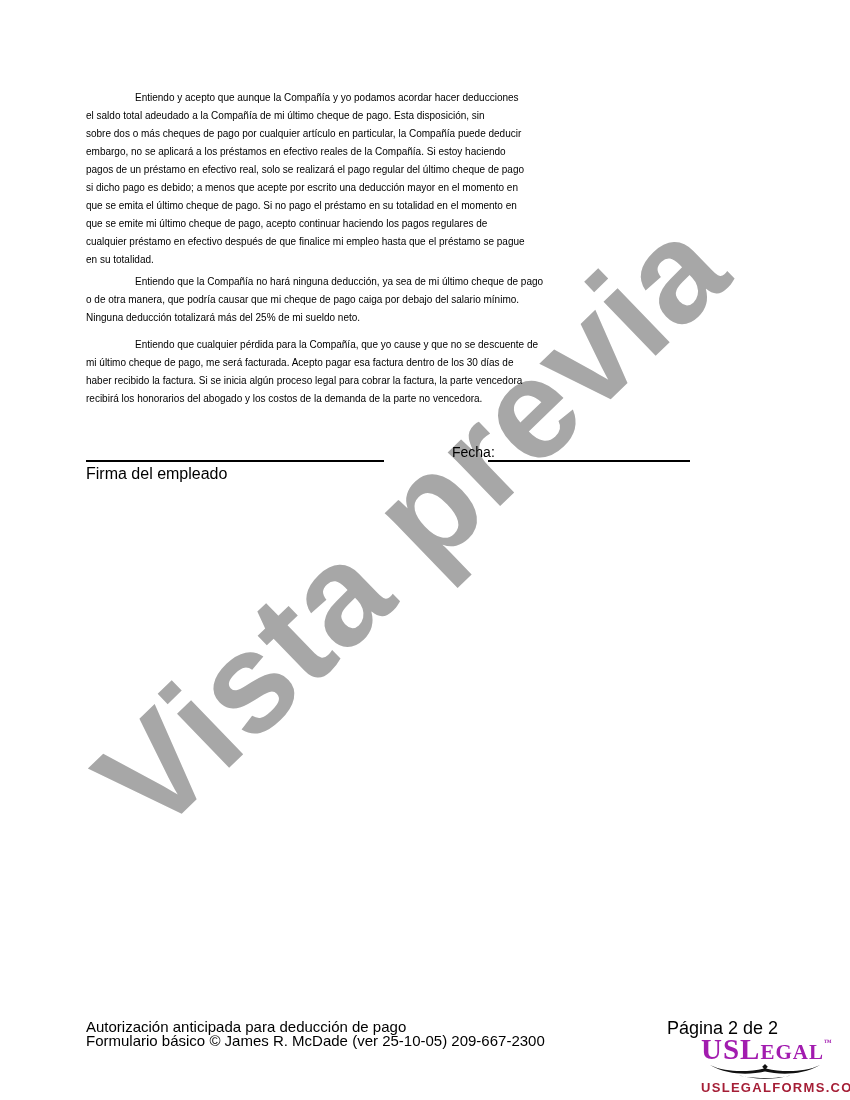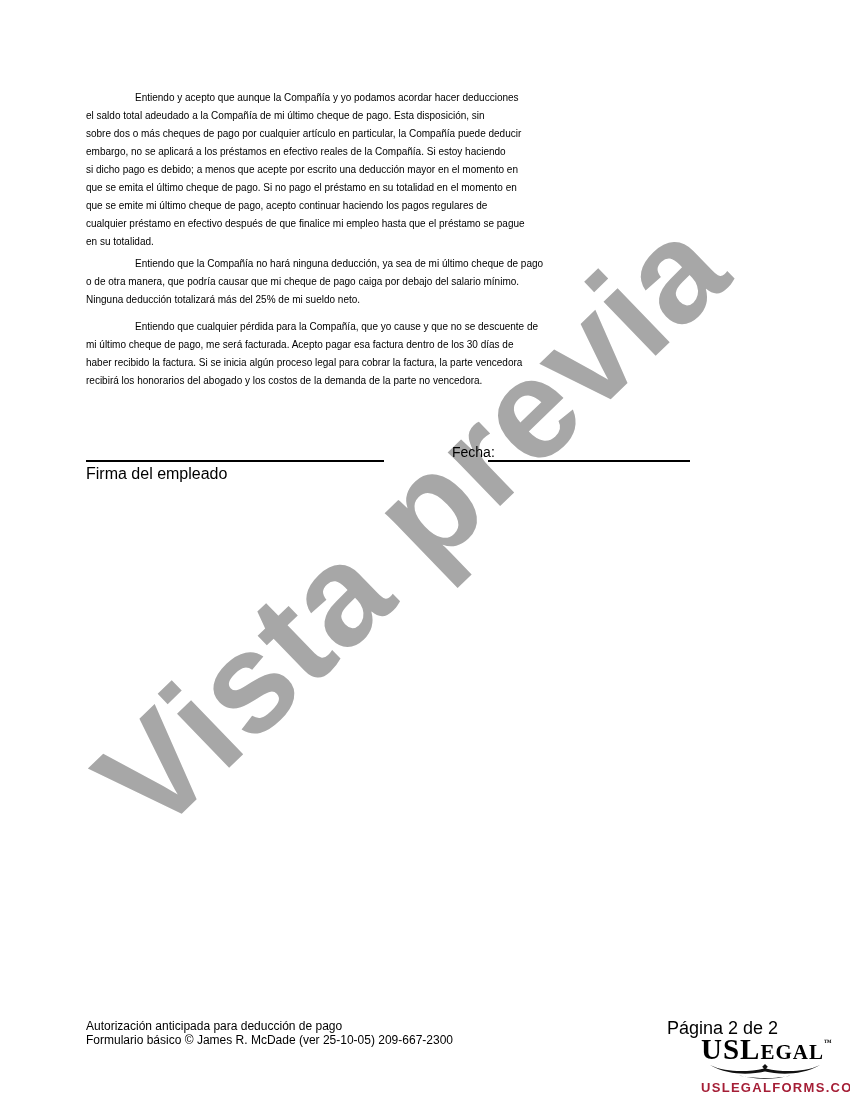--- a/index.html
+++ b/index.html
@@ -54,21 +54,21 @@
     position: absolute; left: 488px; top: 460px; width: 202px;
     border-top: 2px solid #000; z-index: 2;
   }
   .firma-label {
     position: absolute; left: 86px; top: 465px;
     font-size: 16px; z-index: 2;
   }
   
   .footer-left {
     position: absolute; left: 86px; top: 1020px;
-    font-size: 12px; line-height: 13.5px; z-index: 2;
+    font-size: 15px; line-height: 13.5px; z-index: 2;
   }
   .page-number {
     position: absolute; left: 667px; top: 1018px;
     font-size: 18px; z-index: 2;
   }
   
   .logo {
     position: absolute; left: 701px; top: 1029px; width: 128px;
     text-align: center; z-index: 3;
   }
@@ -96,20 +96,21 @@
 <div class="page">
 
   <div class="watermark">Vista previa</div>
 
   <div class="content">
     <div class="para">
       <div class="line indent">Entiendo y acepto que aunque la Compañía y yo podamos acordar hacer deducciones</div>
       <div class="line">el saldo total adeudado a la Compañía de mi último cheque de pago. Esta disposición, sin</div>
       <div class="line">sobre dos o más cheques de pago por cualquier artículo en particular, la Compañía puede deducir</div>
       <div class="line">embargo, no se aplicará a los préstamos en efectivo reales de la Compañía. Si estoy haciendo</div>
+      <div class="line">pagos de un préstamo en efectivo real, solo se realizará el pago regular del último cheque de pago</div>
       <div class="line">si dicho pago es debido; a menos que acepte por escrito una deducción mayor en el momento en</div>
       <div class="line">que se emita el último cheque de pago. Si no pago el préstamo en su totalidad en el momento en</div>
       <div class="line">que se emite mi último cheque de pago, acepto continuar haciendo los pagos regulares de</div>
       <div class="line">cualquier préstamo en efectivo después de que finalice mi empleo hasta que el préstamo se pague</div>
       <div class="line">en su totalidad.</div>
     </div>
     <div class="para para-gap-1">
       <div class="line indent">Entiendo que la Compañía no hará ninguna deducción, ya sea de mi último cheque de pago</div>
       <div class="line">o de otra manera, que podría causar que mi cheque de pago caiga por debajo del salario mínimo.</div>
       <div class="line">Ninguna deducción totalizará más del 25% de mi sueldo neto.</div>
@@ -128,21 +129,21 @@
   <div class="firma-label">Firma del empleado</div>
 
   <div class="footer-left">
     <div>Autorización anticipada para deducción de pago</div>
     <div>Formulario básico © James R. McDade (ver 25-10-05) 209-667-2300</div>
   </div>
 
   <div class="page-number">Página 2 de 2</div>
 
   <div class="logo">
-    <div class="logo-text" style="color:#000000;">
+    <div class="logo-text" style="color:#a21caf;">
       <span class="big">USL</span><span class="small">EGAL</span><span class="tm">™</span>
     </div>
     <div class="eagle">
       <svg viewBox="0 0 120 16" xmlns="http://www.w3.org/2000/svg">
         <path d="M1 1 C 20 10, 44 8, 58 5 L 60 4 L 62 5 C 76 8, 100 10, 119 1 C 98 13, 74 11, 60 8 C 46 11, 22 13, 1 1 Z" fill="#111111"></path>
         <path d="M32 12 C 45 16, 75 16, 88 12 C 70 17, 50 17, 32 12 Z" fill="#111111"></path>
         <path d="M57 3 L 60 0 L 63 3 L 60 6 Z" fill="#111111"></path>
       </svg>
     </div>
     <div class="logo-site" style="color:#a51e36;">USLEGALFORMS.COM</div>

